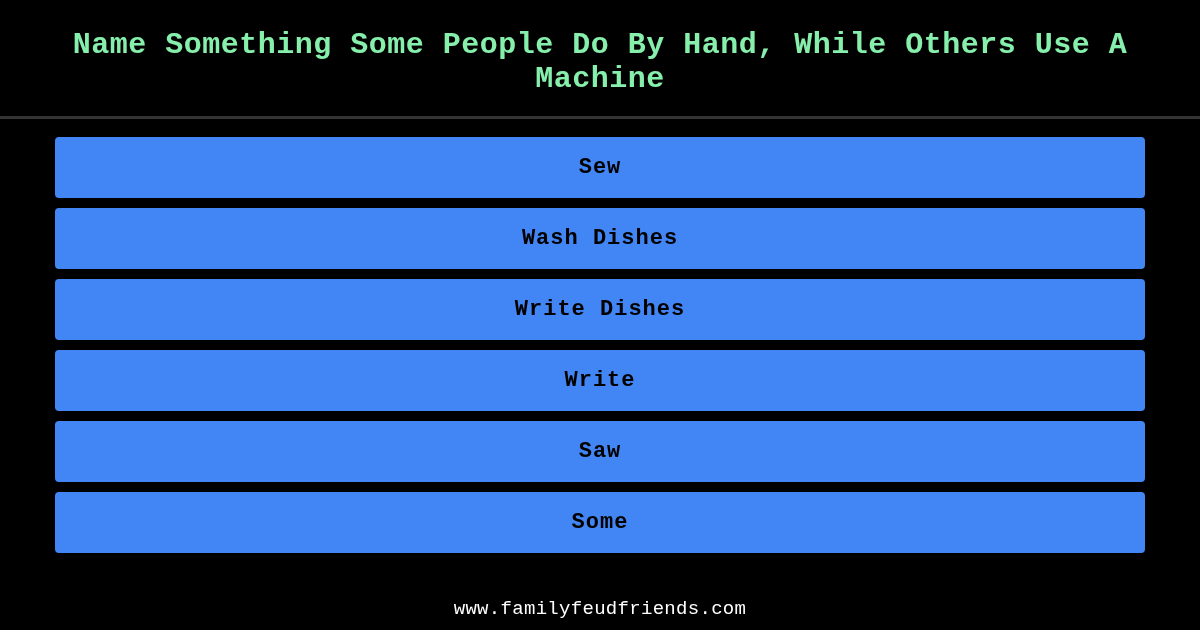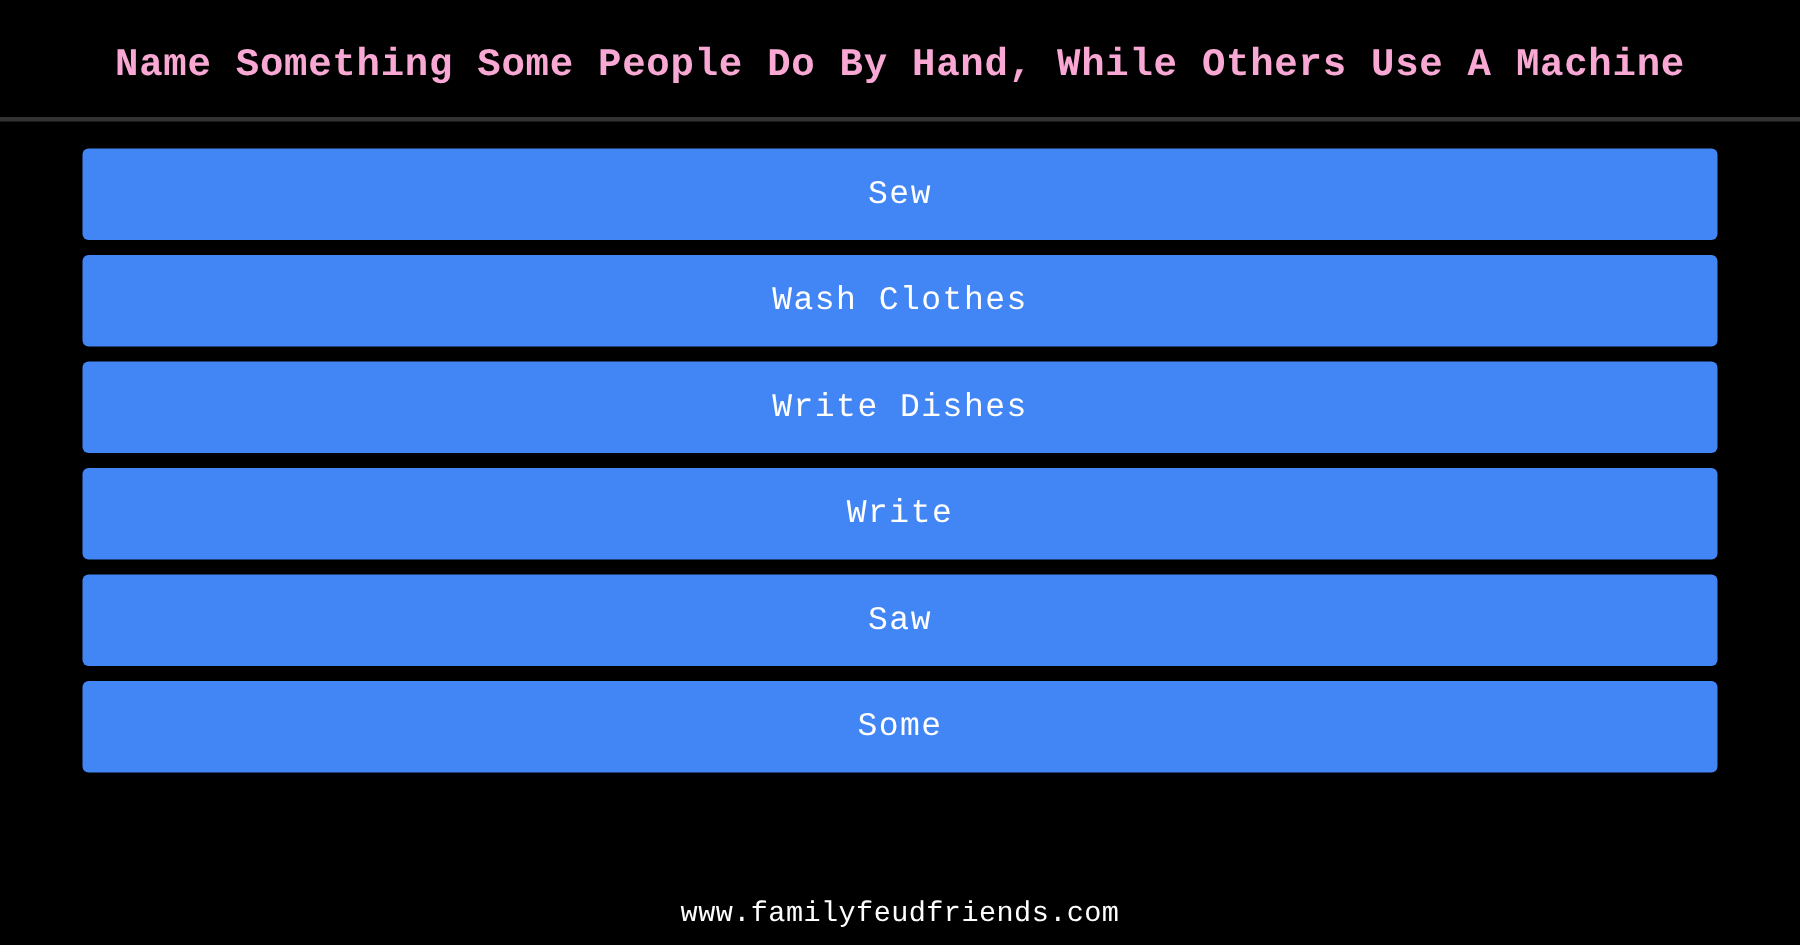--- a/index.html
+++ b/index.html
@@ -26,22 +26,22 @@
     }
 
     .title-bar {
       width: 100%;
       background-color: #000000;
       padding: 28px 40px 20px 40px;
       text-align: center;
     }
 
     .title-text {
-      color: #f9a8d4;
-      font-size: 26px;
+      color: #86efac;
+      font-size: 30px;
       font-weight: bold;
       font-family: 'Courier New', Courier, monospace;
       letter-spacing: 0.5px;
     }
 
     .divider {
       width: 100%;
       height: 3px;
       background-color: #333333;
       margin-bottom: 8px;
@@ -64,23 +64,23 @@
       align-items: center;
       margin-bottom: 10px;
     }
 
     .answer-button {
       width: 100%;
       background-color: #4285f4;
       border: none;
       border-radius: 4px;
       padding: 18px 20px;
-      color: #ffffff;
+      color: #000000;
       font-size: 22px;
-      font-weight: normal;
+      font-weight: bold;
       font-family: 'Courier New', Courier, monospace;
       text-align: center;
       cursor: pointer;
       letter-spacing: 1px;
     }
 
     .footer {
       width: 100%;
       text-align: center;
       padding: 8px 0 10px 0;
@@ -102,21 +102,21 @@
     <span class="title-text">Name Something Some People Do By Hand, While Others Use A Machine</span>
   </div>
   <div class="divider"></div>
 
   <div class="answers-container">
 
   <div class="answer-row">
         <button class="answer-button">Sew</button>
       </div>
       <div class="answer-row">
-        <button class="answer-button">Wash Clothes</button>
+        <button class="answer-button">Wash Dishes</button>
       </div>
       <div class="answer-row">
         <button class="answer-button">Write Dishes</button>
       </div>
       <div class="answer-row">
         <button class="answer-button">Write</button>
       </div>
       <div class="answer-row">
         <button class="answer-button">Saw</button>
       </div>

